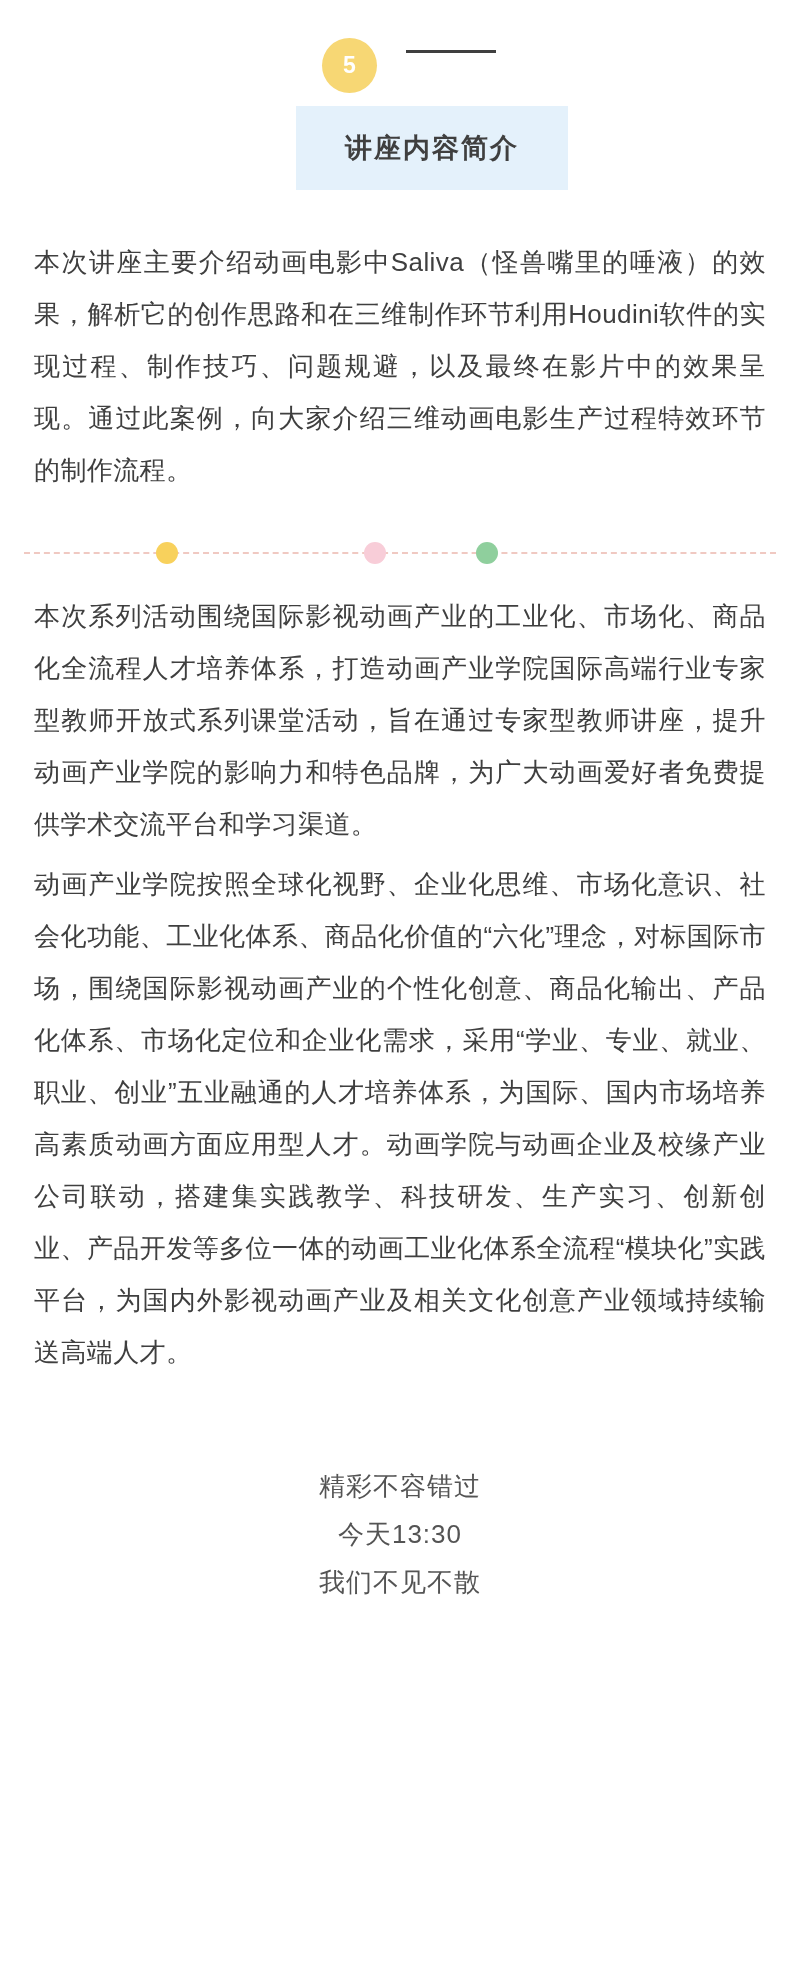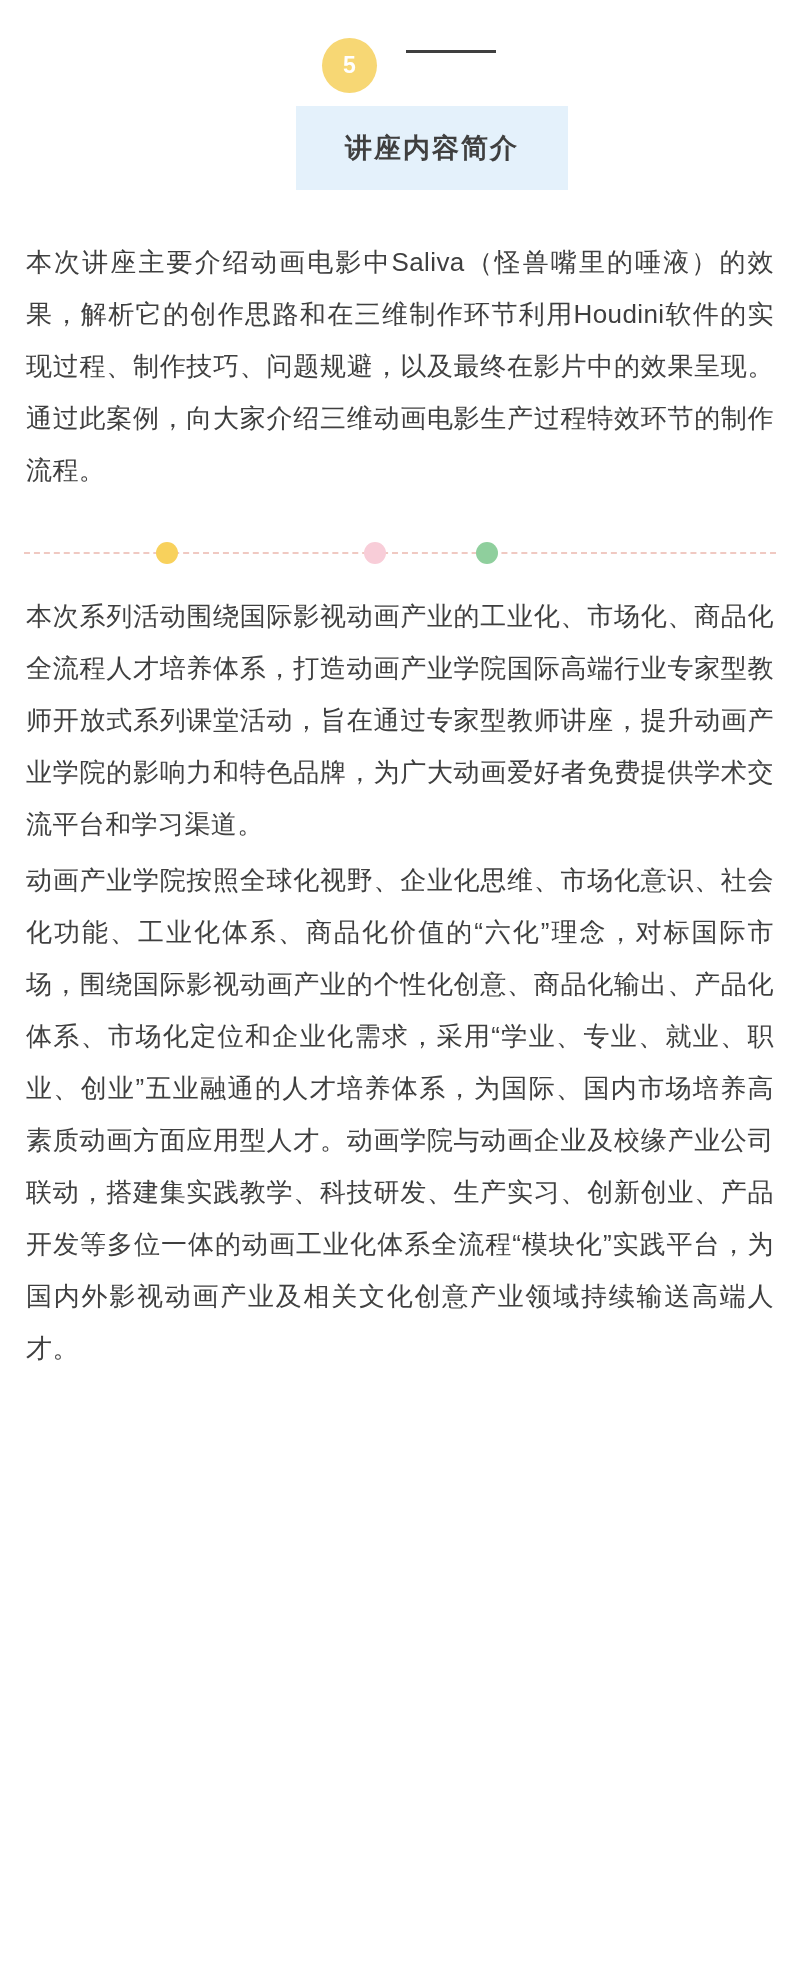--- a/index.html
+++ b/index.html
@@ -76,21 +76,21 @@
   }
 
   
   .body-text {
     font-size: 26px;
     line-height: 52px;
     letter-spacing: 0.4px;
     color: #3f3f3f;
     text-align: justify;
     text-justify: inter-ideograph;
-    margin: 0;
+    margin: 8px;
   }
   .p-intro {
     margin-top: 18px;
     padding: 0 2px;
   }
 
   
   .divider {
     position: relative;
     height: 70px;
@@ -149,14 +149,19 @@
     <div class="divider-line"></div>
     <span class="divider-dot dot-1"></span>
     <span class="divider-dot dot-2"></span>
     <span class="divider-dot dot-3"></span>
   </div>
 
   <p class="body-text p-second">本次系列活动围绕国际影视动画产业的工业化、市场化、商品化全流程人才培养体系，打造动画产业学院国际高端行业专家型教师开放式系列课堂活动，旨在通过专家型教师讲座，提升动画产业学院的影响力和特色品牌，为广大动画爱好者免费提供学术交流平台和学习渠道。</p>
 
   <p class="body-text p-main">动画产业学院按照全球化视野、企业化思维、市场化意识、社会化功能、工业化体系、商品化价值的“六化”理念，对标国际市场，围绕国际影视动画产业的个性化创意、商品化输出、产品化体系、市场化定位和企业化需求，采用“学业、专业、就业、职业、创业”五业融通的人才培养体系，为国际、国内市场培养高素质动画方面应用型人才。动画学院与动画企业及校缘产业公司联动，搭建集实践教学、科技研发、生产实习、创新创业、产品开发等多位一体的动画工业化体系全流程“模块化”实践平台，为国内外影视动画产业及相关文化创意产业领域持续输送高端人才。</p>
 
+  <div class="closing">
+    <div class="closing-line">精彩不容错过</div>
+    <div class="closing-line">今天13:30</div>
+    <div class="closing-line">我们不见不散</div>
+  </div>
 
 </div>
 
 </body></html>

